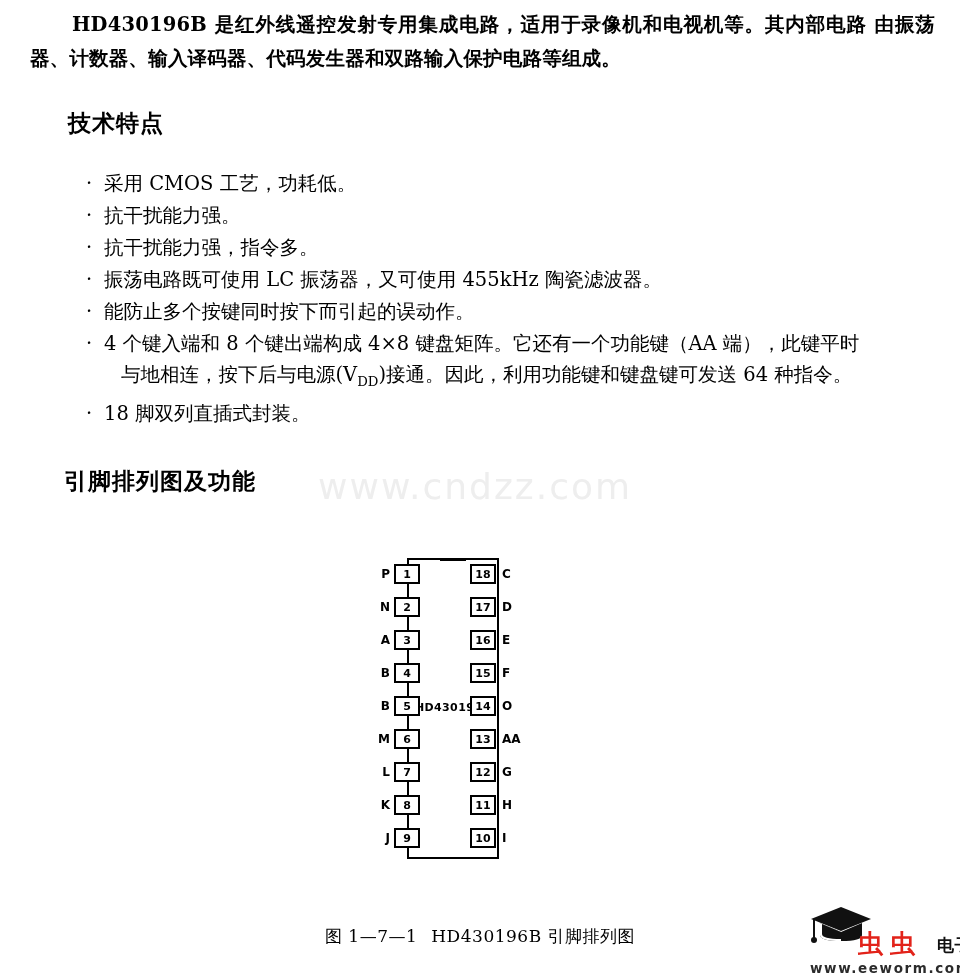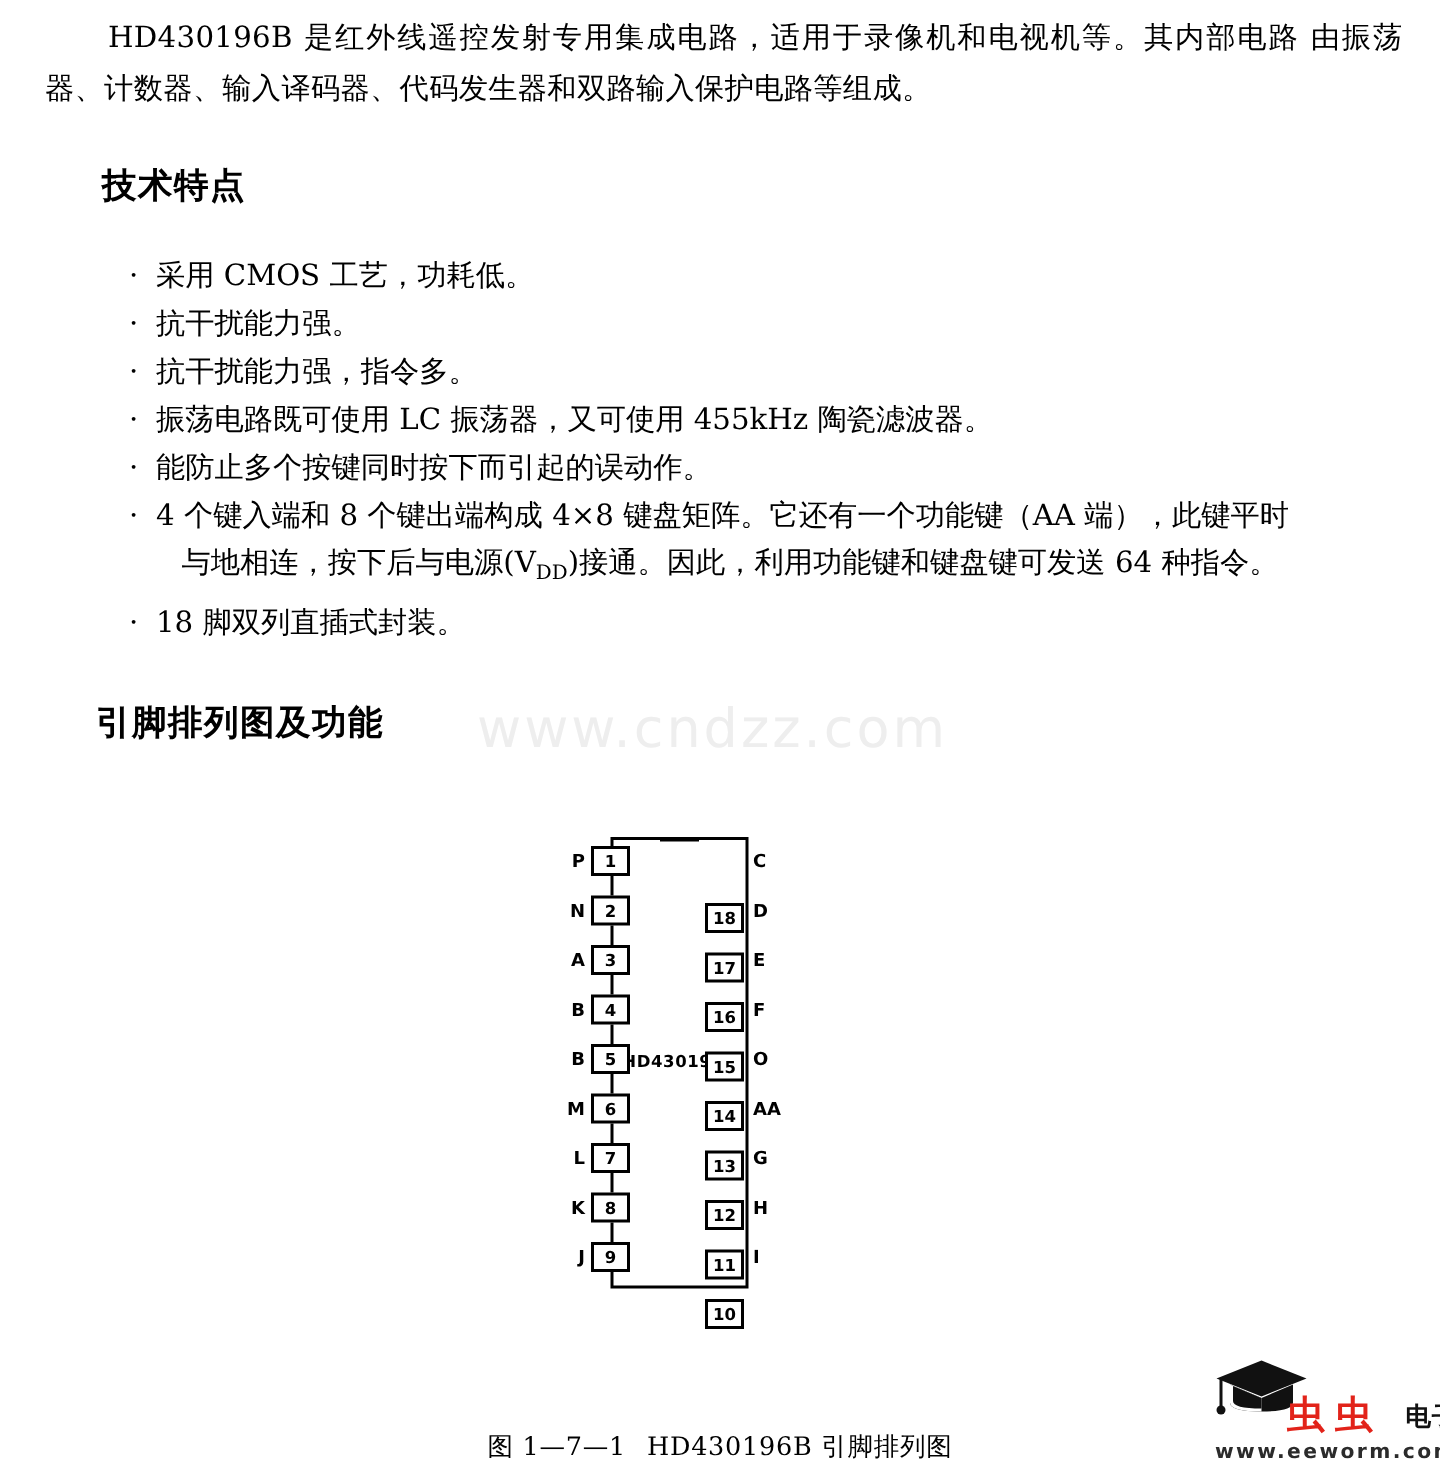--- a/index.html
+++ b/index.html
@@ -25,20 +25,21 @@
   
   .intro {
     position: absolute;
     left: 30px;
     top: 8px;
     width: 905px;
     font-size: 19.5px;
     line-height: 34px;
     letter-spacing: 0.2px;
     text-align: justify;
+    font-weight: bold;
   }
   .intro .indent { display: inline-block; width: 42px; }
 
   
   .heading {
     position: absolute;
     font-weight: bold;
     font-size: 23px;
     letter-spacing: 1px;
     font-family: "DejaVu Sans", "Liberation Sans", sans-serif;
@@ -153,33 +154,32 @@
     font-weight: bold;
     font-family: "DejaVu Sans", "Liberation Sans", sans-serif;
     white-space: nowrap;
   }
   
   .pin.left { left: 22px; width: 60px; }
   .pin.left .pin-box  { left: 22px; }
   .pin.left .pin-name { left: 0; width: 18px; text-align: right; }
   
   .pin.right { left: 120px; width: 76px; }
-  .pin.right .pin-box  { left: 0; margin-top: 38px; }
+  .pin.right .pin-box  { left: 0; }
   .pin.right .pin-name { left: 32px; text-align: left; }
 
   
   .caption {
     position: absolute;
     left: 0;
     top: 925px;
     width: 960px;
     text-align: center;
     font-size: 17px;
     letter-spacing: 0.5px;
-    margin-top: 28px;
   }
   .caption .gap { display: inline-block; width: 14px; }
 
   
   .logo {
     position: absolute;
     left: 806px;
     top: 903px;
     width: 150px;
     height: 72px;

